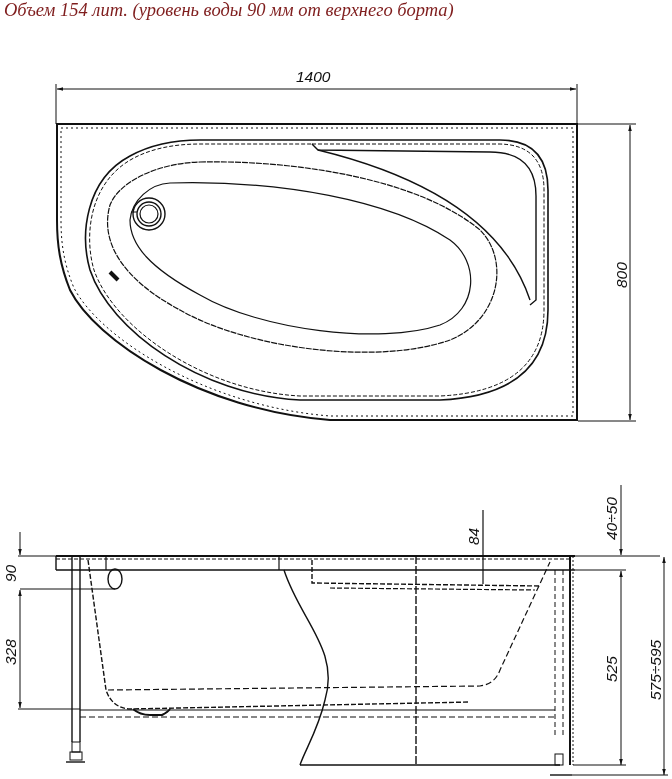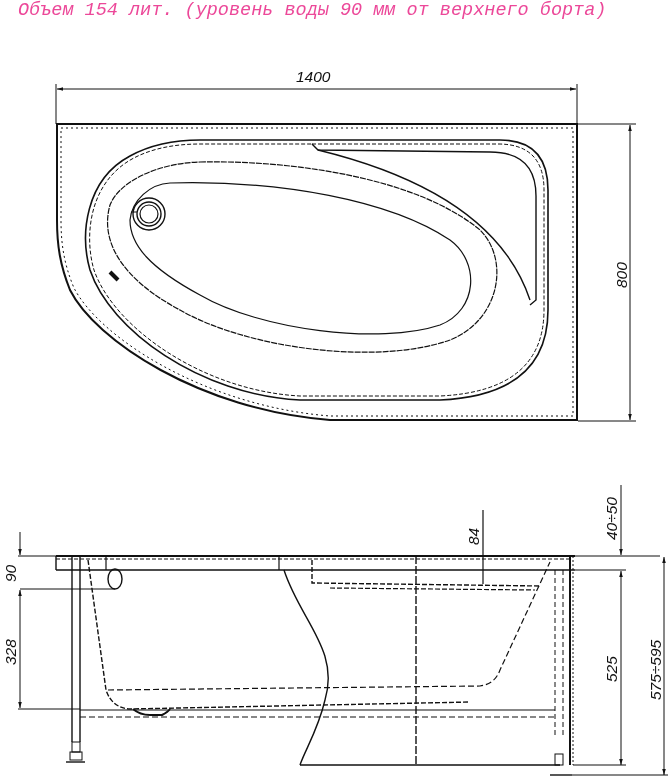--- a/index.html
+++ b/index.html
@@ -1,20 +1,20 @@
 <!DOCTYPE html>
 <html><head>
   <meta charset="utf-8">
   <style>
     html, body { margin: 0; padding: 0; background: #ffffff; }
     body { width: 672px; height: 779px; position: relative; overflow: hidden; }
     .title {
-      position: absolute; left: 18px; top: 0px;
-      font-family: Liberation Mono, monospace; font-style: italic;
-      font-size: 18.5px; color: #ec4899; white-space: nowrap;
+      position: absolute; left: 4px; top: 0px;
+      font-family: Liberation Serif, serif; font-style: italic;
+      font-size: 18.5px; color: #7f1d1d; white-space: nowrap;
     }
     svg { position: absolute; left: 0; top: 0; }
     .dim { font-family: "Liberation Sans", sans-serif; font-style: italic; font-size: 15.5px; fill: #111; }
   </style>
 </head>
 <body>
 
 <div class="title">Объем 154 лит. (уровень воды 90 мм от верхнего борта)</div>
 
 <svg width="672" height="779" viewBox="0 0 672 779">

